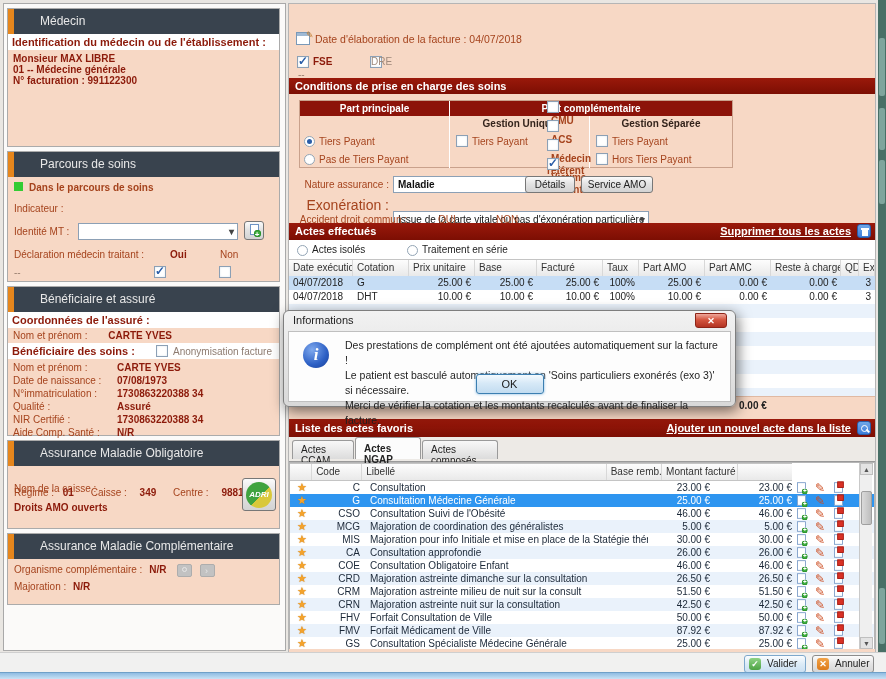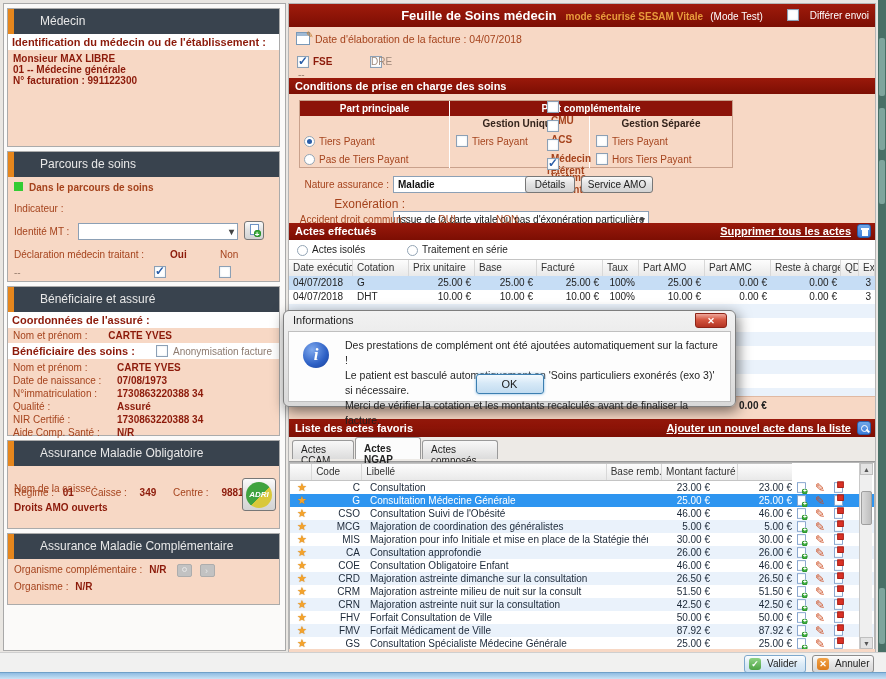--- a/index.html
+++ b/index.html
@@ -218,38 +218,29 @@
   <div class="panel" style="top:529px; height:72px;">
     <div class="panel-header"><span>Assurance Maladie Complémentaire</span></div>
     <div style="position:relative; height:45px; font-size:10px;">
       <div class="fieldrow" style="top:5px;">
         <span class="redlab">Organisme complémentaire :</span>
         <span class="redval" style="margin-left:4px;">N/R</span>
         <span style="display:inline-block;width:15px;height:13px;background:#C2C2C2;border:1px solid #ADADAD;border-radius:2px;margin-left:8px;vertical-align:middle;position:relative;"><span style="position:absolute;left:4px;top:2px;width:5px;height:5px;border:1px solid #E6E6E6;border-radius:50%;"></span></span>
         <span style="display:inline-block;width:15px;height:13px;background:#C2C2C2;border:1px solid #ADADAD;border-radius:2px;margin-left:5px;vertical-align:middle;position:relative;"><span style="position:absolute;left:4px;top:1px;color:#E6E6E6;font-size:9px;">›</span></span>
       </div>
       <div class="fieldrow" style="top:22px;">
-        <span class="redlab">Organisme :</span>
+        <span class="redlab">Majoration :</span>
         <span class="redval" style="margin-left:4px;">N/R</span>
       </div>
     </div>
   </div>
 </div>
 
 <div id="main" class="abs">
 
-  <div class="abs" id="main-titlebar">
-    <div style="position:absolute; left:0; right:0; top:4px; text-align:center;">
-      <span style="font-size:13px; font-weight:bold;">Feuille de Soins médecin</span>
-      <span style="font-size:10px; font-weight:bold; color:#E89B3C; margin-left:6px;">mode sécurisé SESAM Vitale</span>
-      <span style="font-size:10px; margin-left:4px;">(Mode Test)</span>
-    </div>
-    <span class="cb" style="position:absolute; right:76px; top:5px;"></span>
-    <span style="position:absolute; right:6px; top:6px; font-size:10px;">Différer envoi</span>
-  </div>
 
   <div class="abs" style="left:0; top:23px; width:586px; height:51px; background:#F7D8C5;">
     <span style="position:absolute; left:7px; top:5px; width:14px; height:13px; background:#fff; border:1px solid #7A99B8;">
         <span style="position:absolute;left:0;right:0;top:0;height:3px;background:#9FB9D4;"></span>
         <span style="position:absolute;left:9px;top:-3px;font-size:9px;color:#C27B2C;">✎</span>
       </span>
     <span class="redlab abs" style="left:26px; top:6px; font-size:10.5px;">Date d'élaboration de la facture : 04/07/2018</span>
     <span class="cb checked abs" style="left:8px; top:28px;"></span>
     <span class="redval abs" style="left:24px; top:29px; font-size:10px;">FSE</span>
     <span class="cb abs" style="left:66px; top:28px;"></span>
@@ -288,21 +279,21 @@
       <div style="position:absolute; left:0; top:0;"><span class="cb"></span><span class="cond-lab" style="font-weight:bold;">CMU</span></div>
       <div style="position:absolute; left:0; top:19px;"><span class="cb"></span><span class="cond-lab" style="font-weight:bold;">ACS</span></div>
       <div style="position:absolute; left:0; top:38px;"><span class="cb"></span><span class="cond-lab" style="font-weight:bold;">Médecin référent</span></div>
       <div style="position:absolute; left:0; top:57px;"><span class="cb checked"></span><span class="cond-lab" style="font-weight:bold;">Victime d'attentat</span></div>
     </div>
     
     <div class="abs redlab" style="left:0; top:85px; width:100px; text-align:right; font-size:10px;">Nature assurance :</div>
     <div class="combo abs" style="left:104px; top:82px; width:150px;"><span>Maladie</span></div>
     <div class="btn abs" style="left:236px; top:82px; width:50px; height:17px; padding-top:2px;">Détails</div>
     <div class="btn abs" style="left:292px; top:82px; width:72px; height:17px; padding-top:2px;">Service AMO</div>
-    <div class="abs redlab" style="left:16px; top:103px; width:100px; text-align:right; font-size:12px;">Exonération :</div>
+    <div class="abs redlab" style="left:0; top:103px; width:100px; text-align:right; font-size:14px;">Exonération :</div>
     <div class="combo abs" style="left:104px; top:100px; width:256px; font-weight:normal;"><span>Issue de la carte vitale ou pas d'éxonération particulière</span></div>
     <div class="abs redlab" style="left:0; top:120px; width:118px; text-align:right; font-size:10px;">Accident droit commun :</div>
     <span class="rb abs" style="left:134px; top:119px;"></span>
     <span class="abs redlab" style="left:149px; top:120px; font-size:10px;">OUI</span>
     <span class="rb sel abs" style="left:192px; top:119px;"></span>
     <span class="abs redlab" style="left:207px; top:120px; font-size:10px;">NON</span>
   </div>
 
   <div class="abs redbar" style="left:0; top:219px; width:586px; height:17px; line-height:17px;">
     <span>Actes effectués</span>

